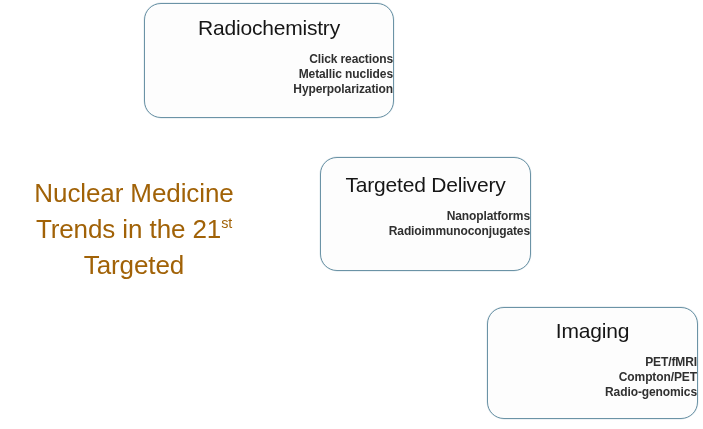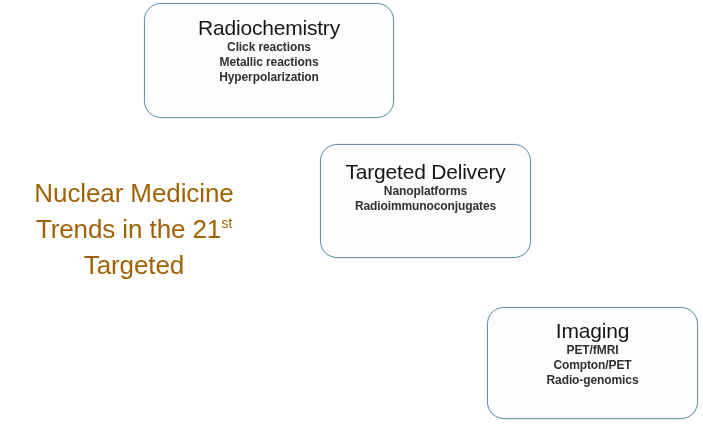--- a/index.html
+++ b/index.html
@@ -49,38 +49,38 @@
   }
   .trend-title {
     text-align: center;
     color: #161616;
     font-size: 21px;
     line-height: 25px;
     font-weight: 400;
     letter-spacing: -0.2px;
   }
   .trend-items {
-    text-align: center;
+    text-align: right;
     color: #303030;
     font-size: 12px;
     line-height: 15px;
     font-weight: 700;
     letter-spacing: -0.1px;
-    margin-top: 0;
+    margin-top: 12px;
   }
   .trend-item { white-space: nowrap; }
 
   
   #box-radiochemistry {
     left: 144px;  top: 3px;   width: 250px; height: 115px;
   }
   #box-radiochemistry .trend-title { margin-top: 11px; }
 
   #box-targeted-delivery {
-    left: 320px;  top: 144px; width: 211px; height: 114px;
+    left: 320px;  top: 157px; width: 211px; height: 114px;
   }
   #box-targeted-delivery .trend-title { margin-top: 14px; }
 
   #box-imaging {
     left: 487px;  top: 307px; width: 211px; height: 112px;
   }
   #box-imaging .trend-title { margin-top: 10px; }
 </style>
 </head>
 <body>
@@ -90,21 +90,21 @@
   <div class="headline">
     <div>Nuclear Medicine</div>
     <div><span>Trends in the 21</span><span class="sup">st</span></div>
     <div>Targeted</div>
   </div>
 
   <div class="trend-box" id="box-radiochemistry">
     <div class="trend-title">Radiochemistry</div>
     <div class="trend-items">
       <div class="trend-item">Click reactions</div>
-      <div class="trend-item">Metallic reactions</div>
+      <div class="trend-item">Metallic nuclides</div>
       <div class="trend-item">Hyperpolarization</div>
     </div>
   </div>
 
   <div class="trend-box" id="box-targeted-delivery">
     <div class="trend-title">Targeted Delivery</div>
     <div class="trend-items">
       <div class="trend-item">Nanoplatforms</div>
       <div class="trend-item">Radioimmunoconjugates</div>
     </div>

